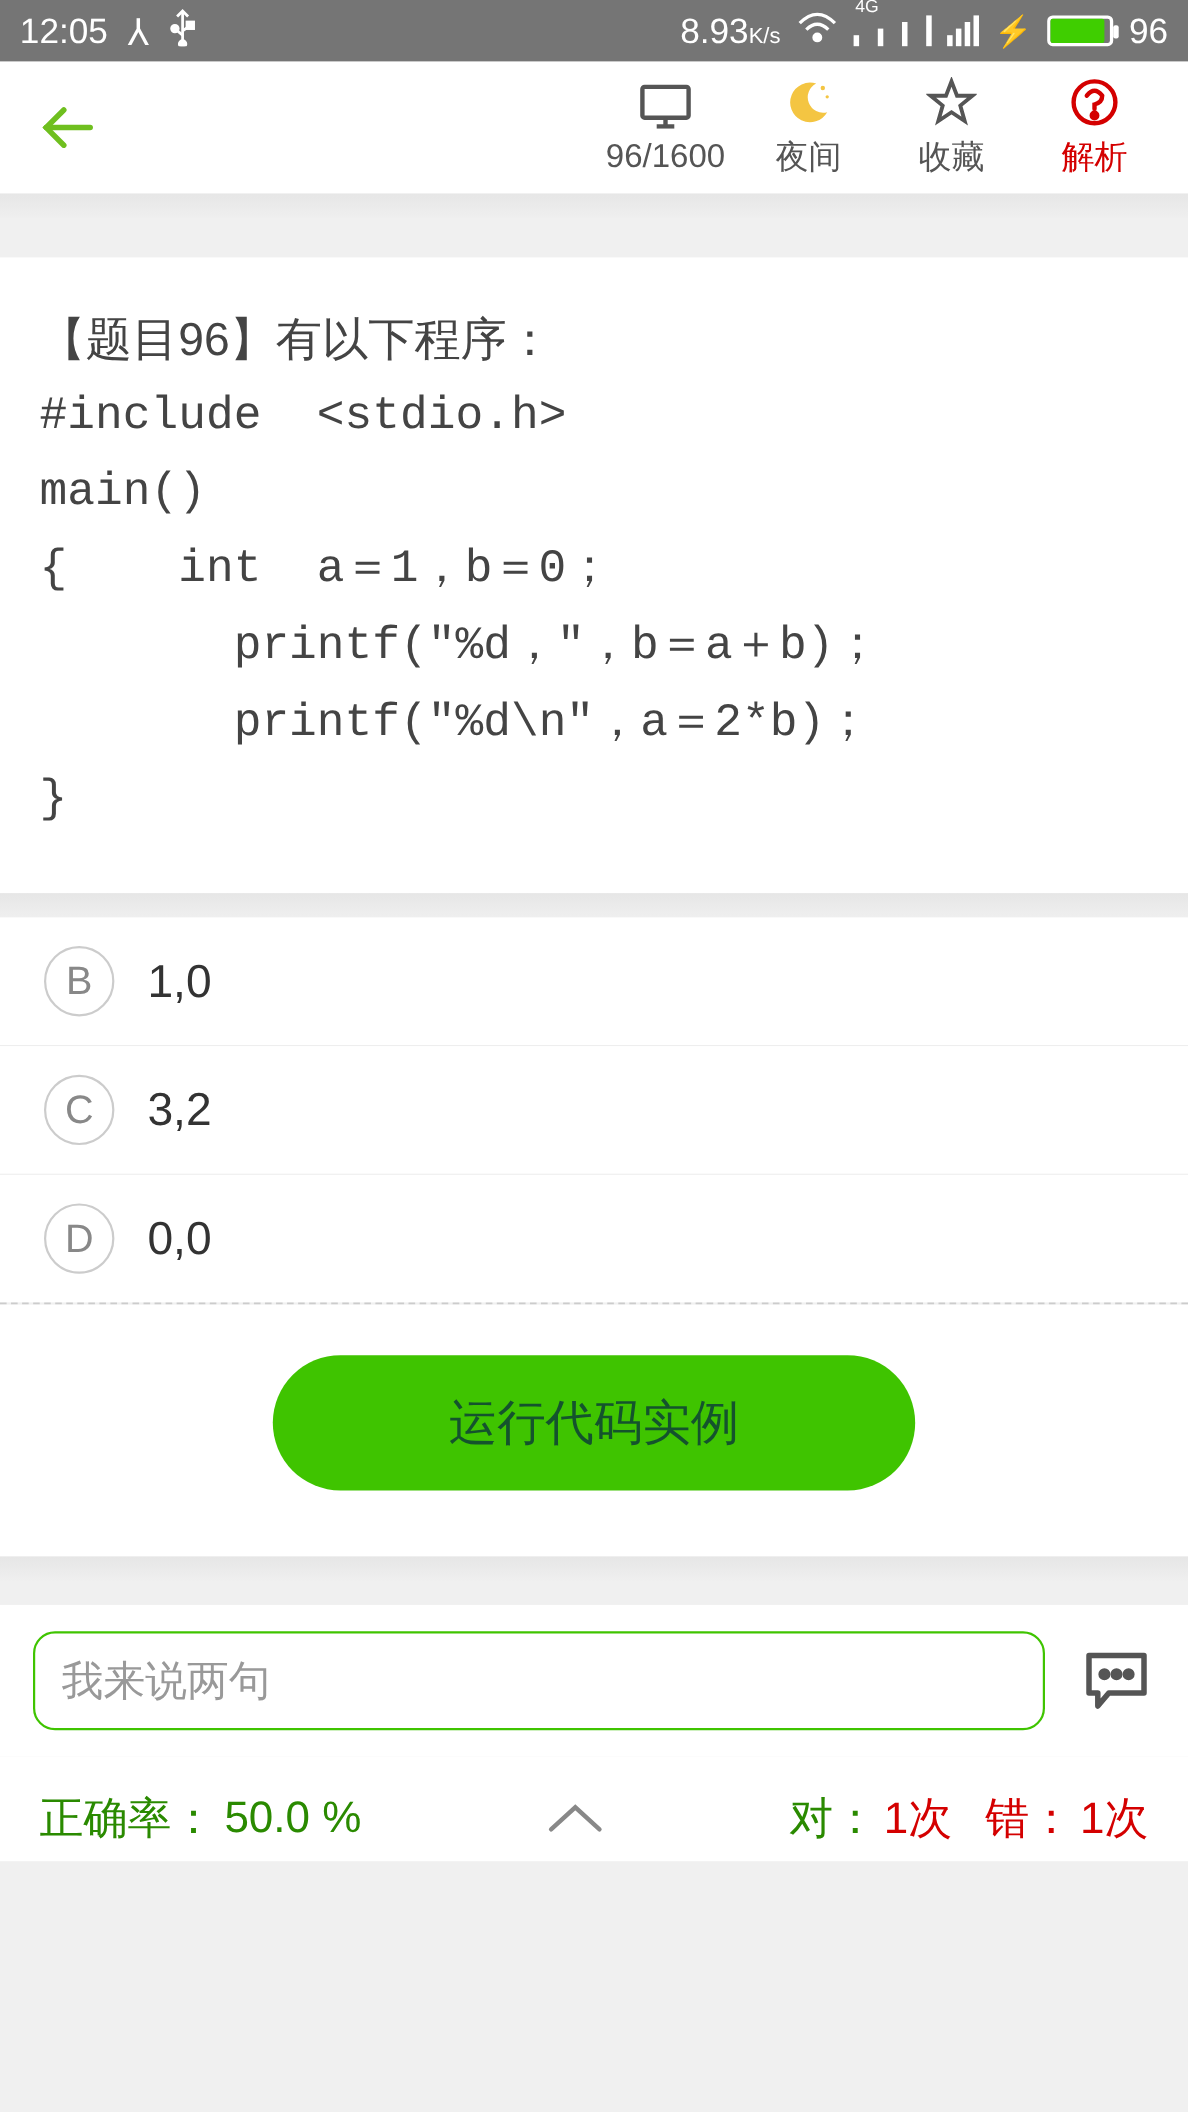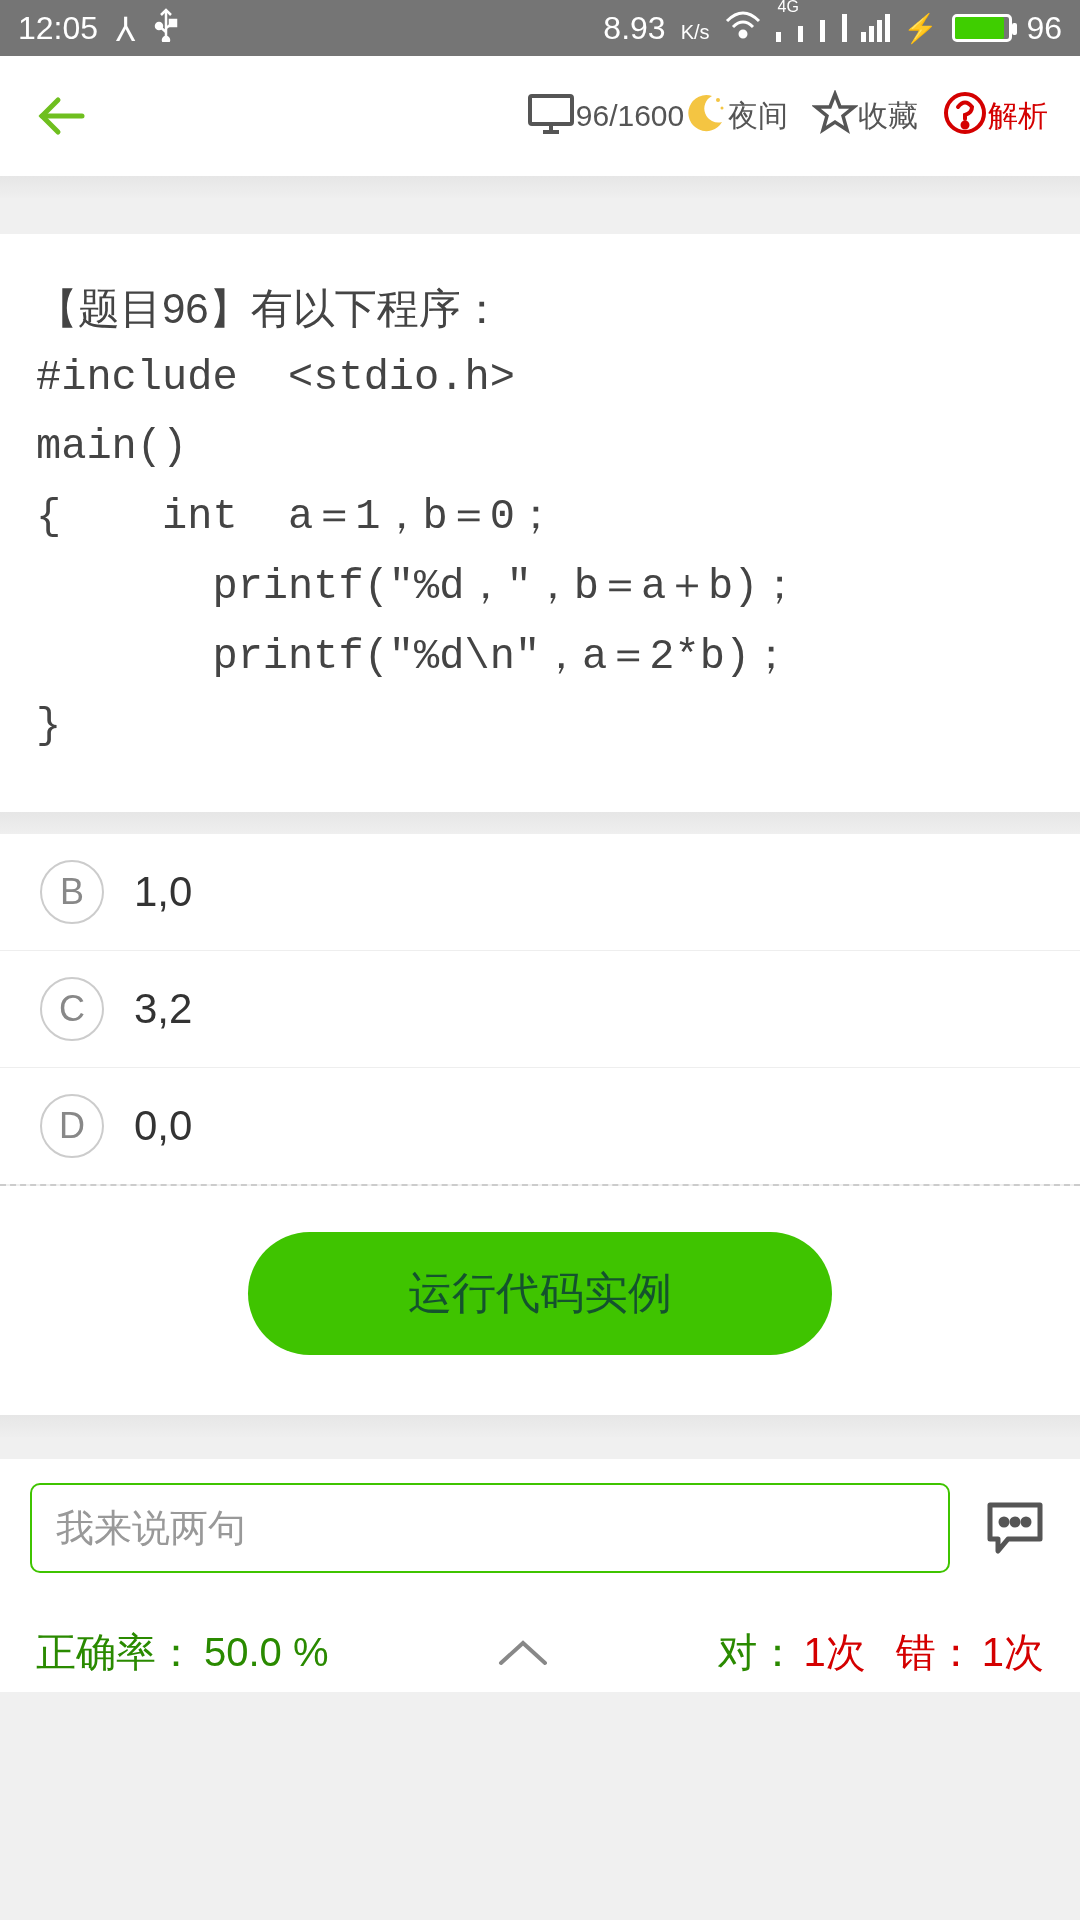--- a/index.html
+++ b/index.html
@@ -33,21 +33,21 @@
     background: #fff;
     display: flex;
     align-items: center;
     padding: 0 20px 0 30px;
   }
   .back-arrow {
     width: 60px; height: 60px; display:flex; align-items:center; justify-content:center;
   }
   .header-spacer { flex: 1; }
   .header-btn {
-    display: flex; flex-direction: row; align-items: center; justify-content:center;
+    display: flex; flex-direction: column; align-items: center; justify-content:center;
     width: 130px; color:#555; font-size:30px;
   }
   .header-btn.active { color:#d40000; }
   .header-btn .icon { height:48px; display:flex; align-items:center; justify-content:center; margin-bottom:6px;}
   .divider { height: 22px; background: linear-gradient(#e6e6e6,#efefef); }
   .question-card {
     background:#fff; padding: 40px 52px 50px 36px;
     font-size: 42px; color:#444; line-height:1.66;margin-top:36px;
   }
   .question-card .code-line { white-space: pre; font-family: Liberation Mono, monospace; }
@@ -70,21 +70,21 @@
   .run-section { background:#fff; padding: 46px 0 60px 0; display:flex; justify-content:center; }
   .run-btn {
     background:#3fc400; color:#14532d; font-size:44px;
     border:none; border-radius:70px; padding: 32px 160px;
   }
   .comment-bar {
     background:#fff; padding: 24px 30px; display:flex; align-items:center; gap:30px;
     margin-top:22px;
   }
   .comment-input {
-    flex:1; border:2px solid #3fc400; border-radius:10px;
+    flex:1; border:2px solid #3fc400; border-radius:20px;
     height:90px; padding:0 24px; font-size:38px; color:#999;
     display:flex; align-items:center;
   }
   .chat-icon { width:70px; height:70px; display:flex; align-items:center; justify-content:center;}
   .stats-bar {
     background:#fff; padding: 28px 36px 12px 36px; display:flex; align-items:center;
     font-size:40px;
   }
   .stats-bar .rate-label{ color:#2a8a00; }
   .stats-bar .rate-val{ color:#2a8a00; margin-left:8px;}
@@ -109,21 +109,21 @@
           <circle cx="5" cy="20" r="3" fill="#fff"></circle>
         <rect x="16" y="14" width="6" height="6" fill="#fff"></rect>
         <line x1="12" y1="26" x2="5" y2="20"></line>
           <line x1="12" y1="22" x2="19" y2="17"></line>
       </svg>
     </span>
   </div>
   <div class="status-right">
     <span style="display:flex;align-items:baseline;">
       <span style="font-size:32px;">8.93</span>
-      <span style="font-size:20px; margin-left:15px;">K/s</span>
+      <span style="font-size:20px; margin-left:0;">K/s</span>
     </span>
     <span>
       <svg width="38" height="30" viewBox="0 0 38 30" fill="none" stroke="#fff" stroke-width="3">
         <path d="M3 12 Q19 -4 35 12"></path>
           <path d="M9 18 Q19 8 29 18"></path>
           <circle cx="19" cy="25" r="3" fill="#fff"></circle>
       </svg>
     </span>
     <span style="display:flex;align-items:flex-end;gap:17px;position:relative;">
       <span style="position:absolute;top:-16px;left:2px;font-size:16px;">4G</span>

